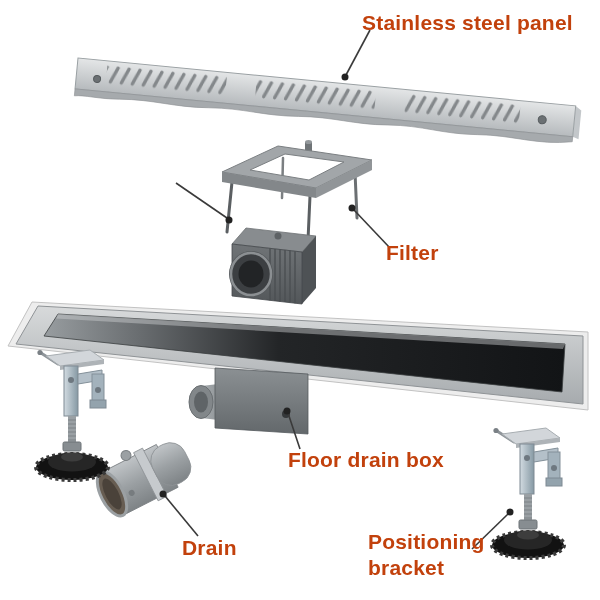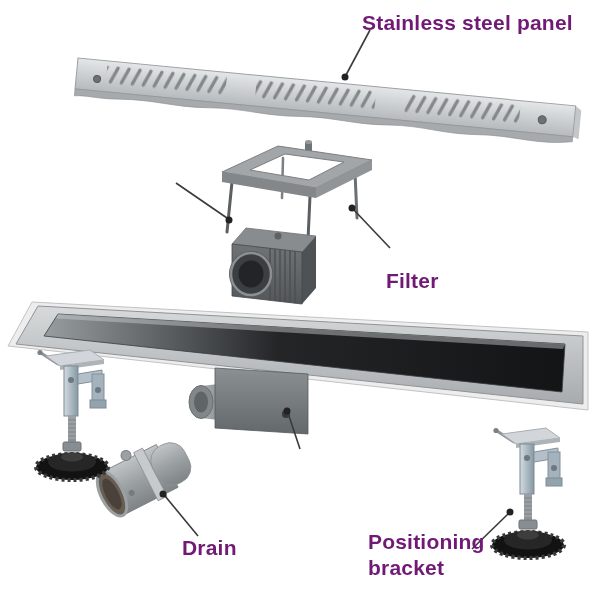--- a/index.html
+++ b/index.html
@@ -1,23 +1,23 @@
 <!DOCTYPE html>
 <html><head>
 <meta charset="utf-8">
 <style>
   html,body{margin:0;padding:0;background:#ffffff;}
   .stage{position:relative;width:600px;height:600px;background:#ffffff;overflow:hidden;
          font-family:"Liberation Sans",sans-serif;}
   .art{position:absolute;left:0;top:0;width:600px;height:600px;}
-  .label{position:absolute;font-weight:700;font-size:21px;line-height:1.26;color:#701a75;
+  .label{position:absolute;font-weight:700;font-size:21px;line-height:1.26;color:#c2410c;
          white-space:pre-line;letter-spacing:0.2px;}
   .lbl-panel{left:362px;top:10px;}
   .lbl-cage{left:62px;top:138px;}
-  .lbl-filter{left:386px;top:240px;margin-top:28px;}
+  .lbl-filter{left:386px;top:240px;}
   .lbl-box{left:288px;top:447px;}
   .lbl-drain{left:182px;top:535px;text-align:center;}
   .lbl-bracket{left:368px;top:529px;}
 </style>
 </head>
 <body>
 
 <div class="stage">
 
   <svg class="art" viewBox="0 0 600 600">
@@ -177,17 +177,18 @@
       <circle cx="229" cy="220" r="3.5"></circle>
       <circle cx="352" cy="208" r="3.5"></circle>
       <circle cx="287" cy="411" r="3.5"></circle>
       <circle cx="163" cy="494" r="3.5"></circle>
       <circle cx="510" cy="512" r="3.5"></circle>
     </g>
   </svg>
 
   <div class="label lbl-panel">Stainless steel panel</div>
   <div class="label lbl-filter">Filter</div>
+  <div class="label lbl-box">Floor drain box</div>
   <div class="label lbl-drain">Drain</div>
   <div class="label lbl-bracket">Positioning
 bracket</div>
 
 </div>
 
 </body></html>

